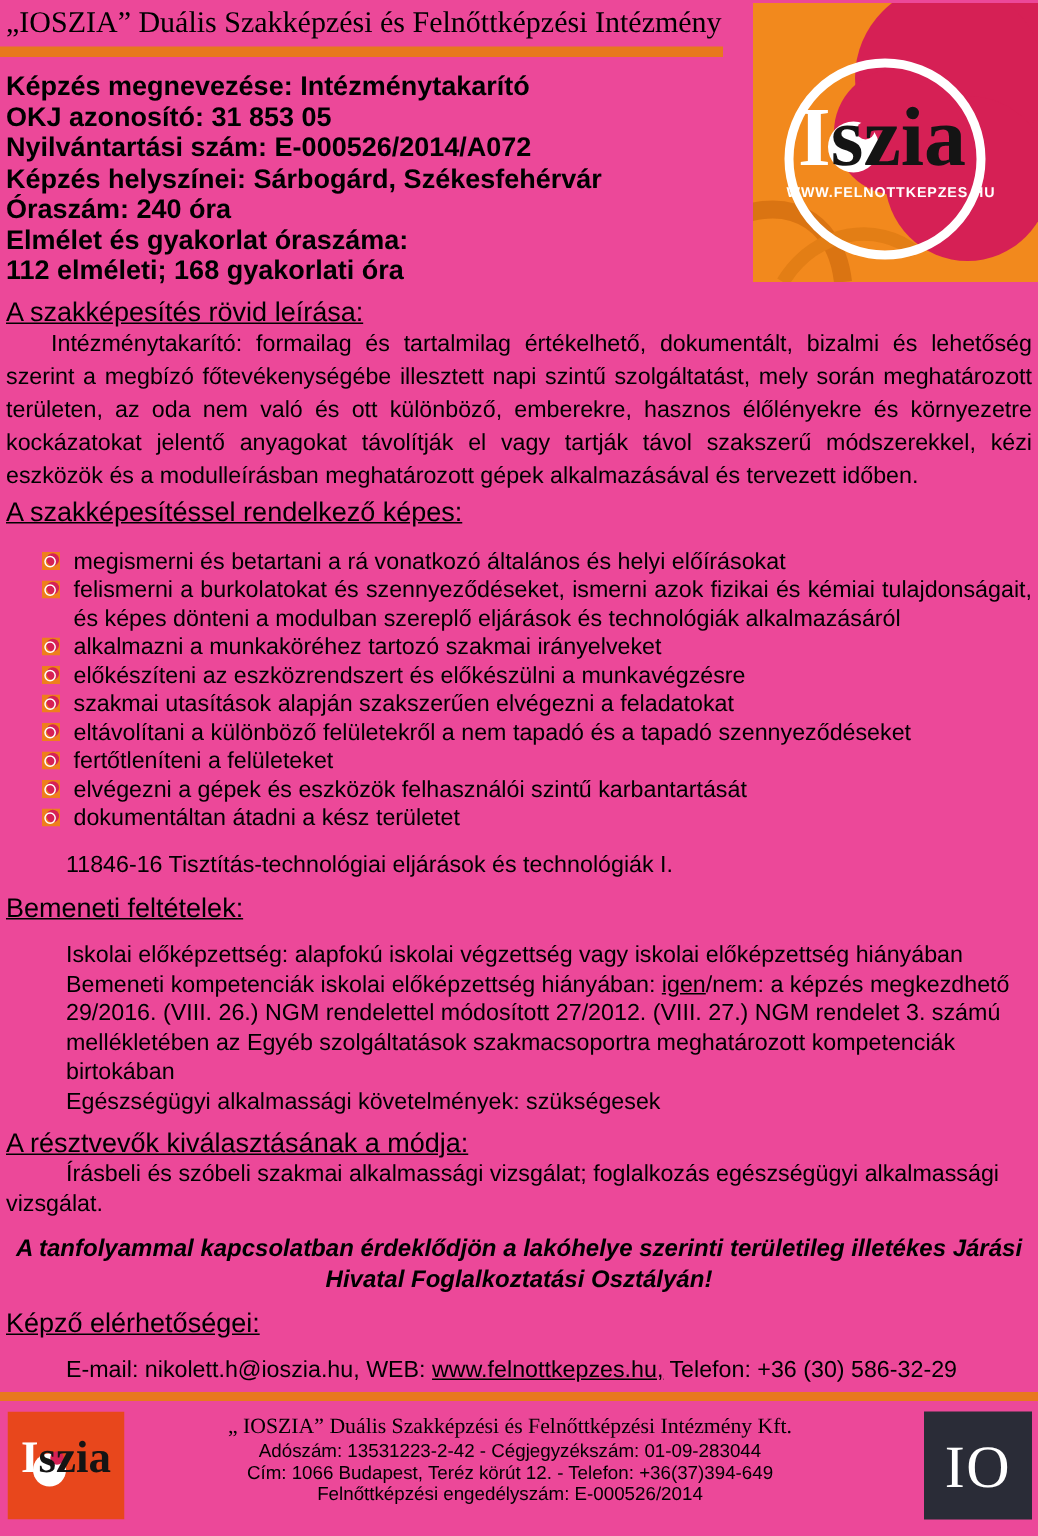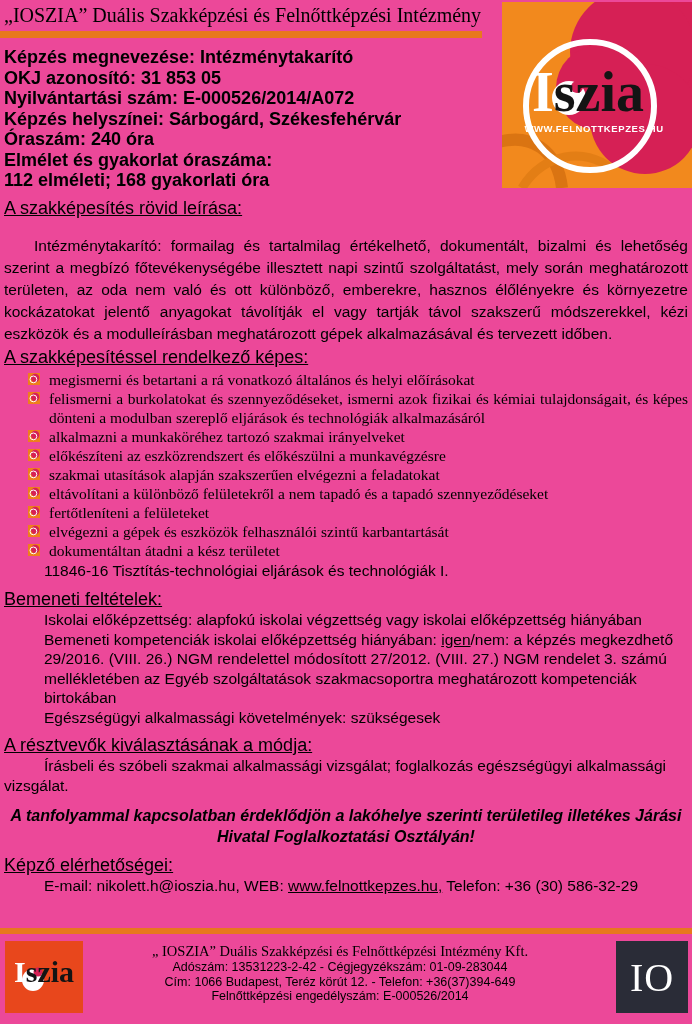--- a/index.html
+++ b/index.html
@@ -24,28 +24,28 @@
   .lt-i { color:#fff; } .lt-s, .lt-zia { color:#141414; }
   .logo-site {
     position:absolute; left:0; right:6px; top:121px; text-align:center; color:#fff;
     font-weight:bold; font-size:9.5px; letter-spacing:0.6px;
   }
   
   .main { position:relative; height:928px; overflow:hidden; padding:0 4px; }
   .info { margin-top:9px; font-weight:bold; font-size:18px; line-height:20.5px; }
   .sec-h { font-size:18px; line-height:19px; text-decoration:underline; }
   .h-desc { margin-top:8px; }
-  .para-desc { margin-top:17px; text-indent:30px; text-align:justify; line-height:22px; }
+  .para-desc { margin-top:1px; text-indent:30px; text-align:justify; line-height:22px; }
   .h-comp { margin-top:3px; }
-  ul.comp { margin:3px 0 0 24px; list-style:none;font-family:Liberation Serif, serif; }
+  ul.comp { margin:14px 0 0 24px; list-style:none; }
   ul.comp li { display:flex; gap:9px; }
   ul.comp .bullet { flex:0 0 12px; margin-top:3px; }
   ul.comp .li-text { flex:1; line-height:19px; text-align:justify; }
   .h-mod { margin-top:9px; }
-  .indent { margin-left:40px; margin-top:1px; line-height:19.5px; }
+  .indent { margin-left:40px; margin-top:12px; line-height:19.5px; }
   .h-entry { margin-top:10px; }
   .entry-block p { line-height:19.5px; }
   .u { text-decoration:underline; }
   .h-sel { margin-top:9px; }
   .sel-body { margin-top:1px; text-indent:40px; line-height:19.5px; }
   .notice {
     margin-top:10px; padding:0 6px; text-align:center;
     font-weight:bold; font-style:italic; font-size:16px; line-height:21px;
   }
   .h-contact { margin-top:9px; }

